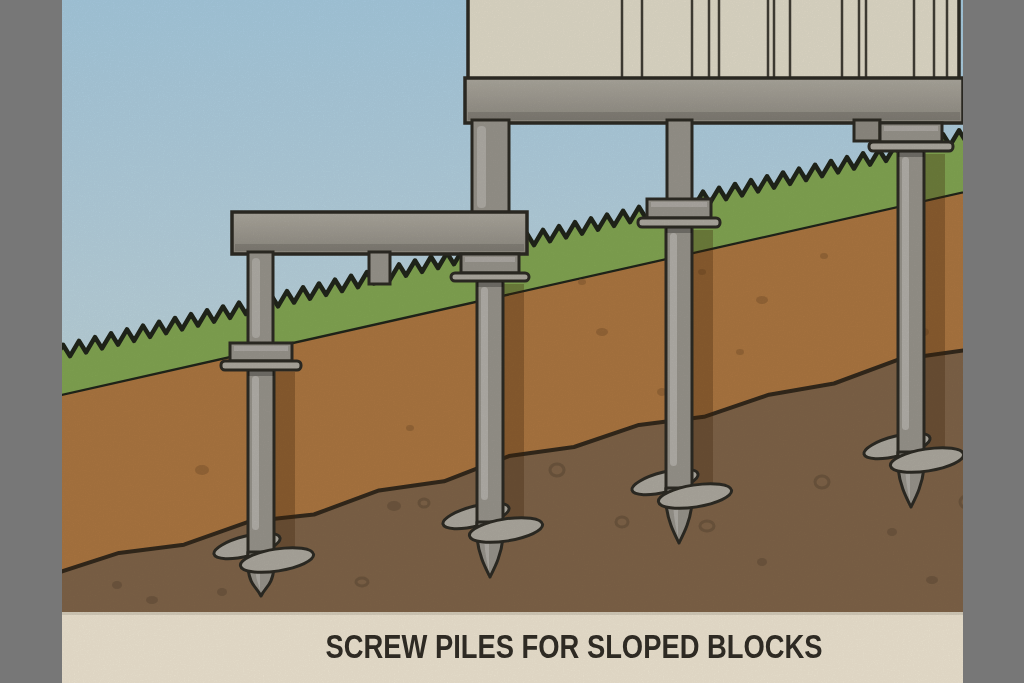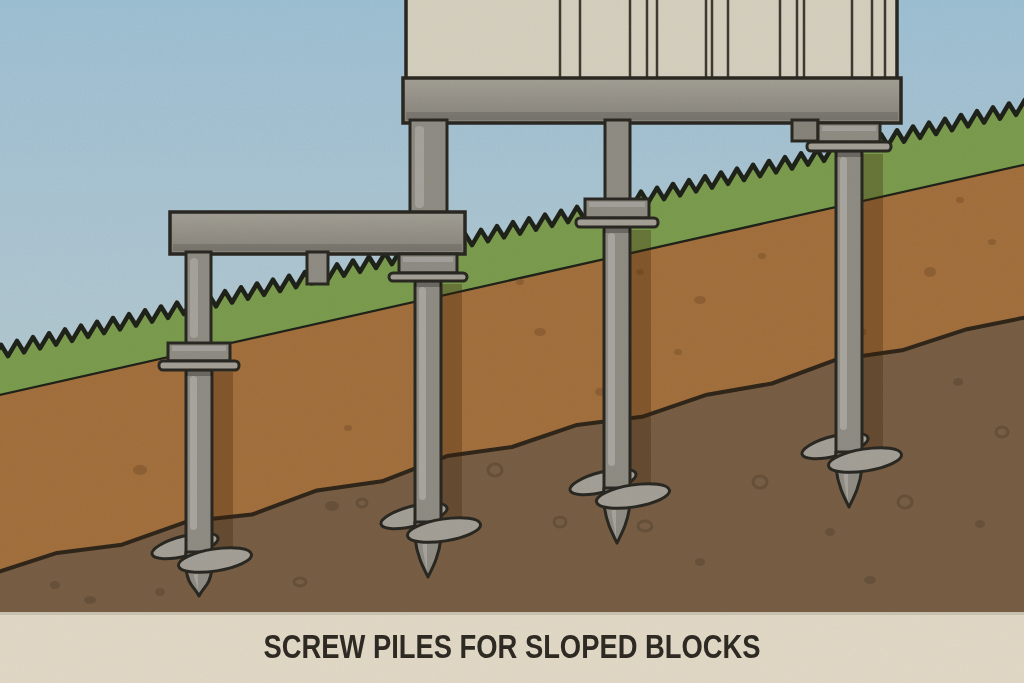--- a/index.html
+++ b/index.html
@@ -1,16 +1,16 @@
 <!DOCTYPE html>
 <html><head>
 <meta charset="utf-8">
 <style>
   html,body{margin:0;padding:0;background:#777;}
-  #stage{width:1024px;height:683px;position:relative;overflow:hidden;margin:0 auto;}
+  #stage{width:901px;height:683px;position:relative;overflow:hidden;margin:0 auto;}
   svg{display:block;}
   text{font-family:"Liberation Sans", sans-serif;}
 </style>
 </head>
 <body>
 
 <div id="stage">
 <svg id="scene" viewBox="0 0 1024 683" width="1024" height="683">
   <defs>
     <linearGradient id="skyGrad" x1="0" y1="0" x2="0" y2="1">

